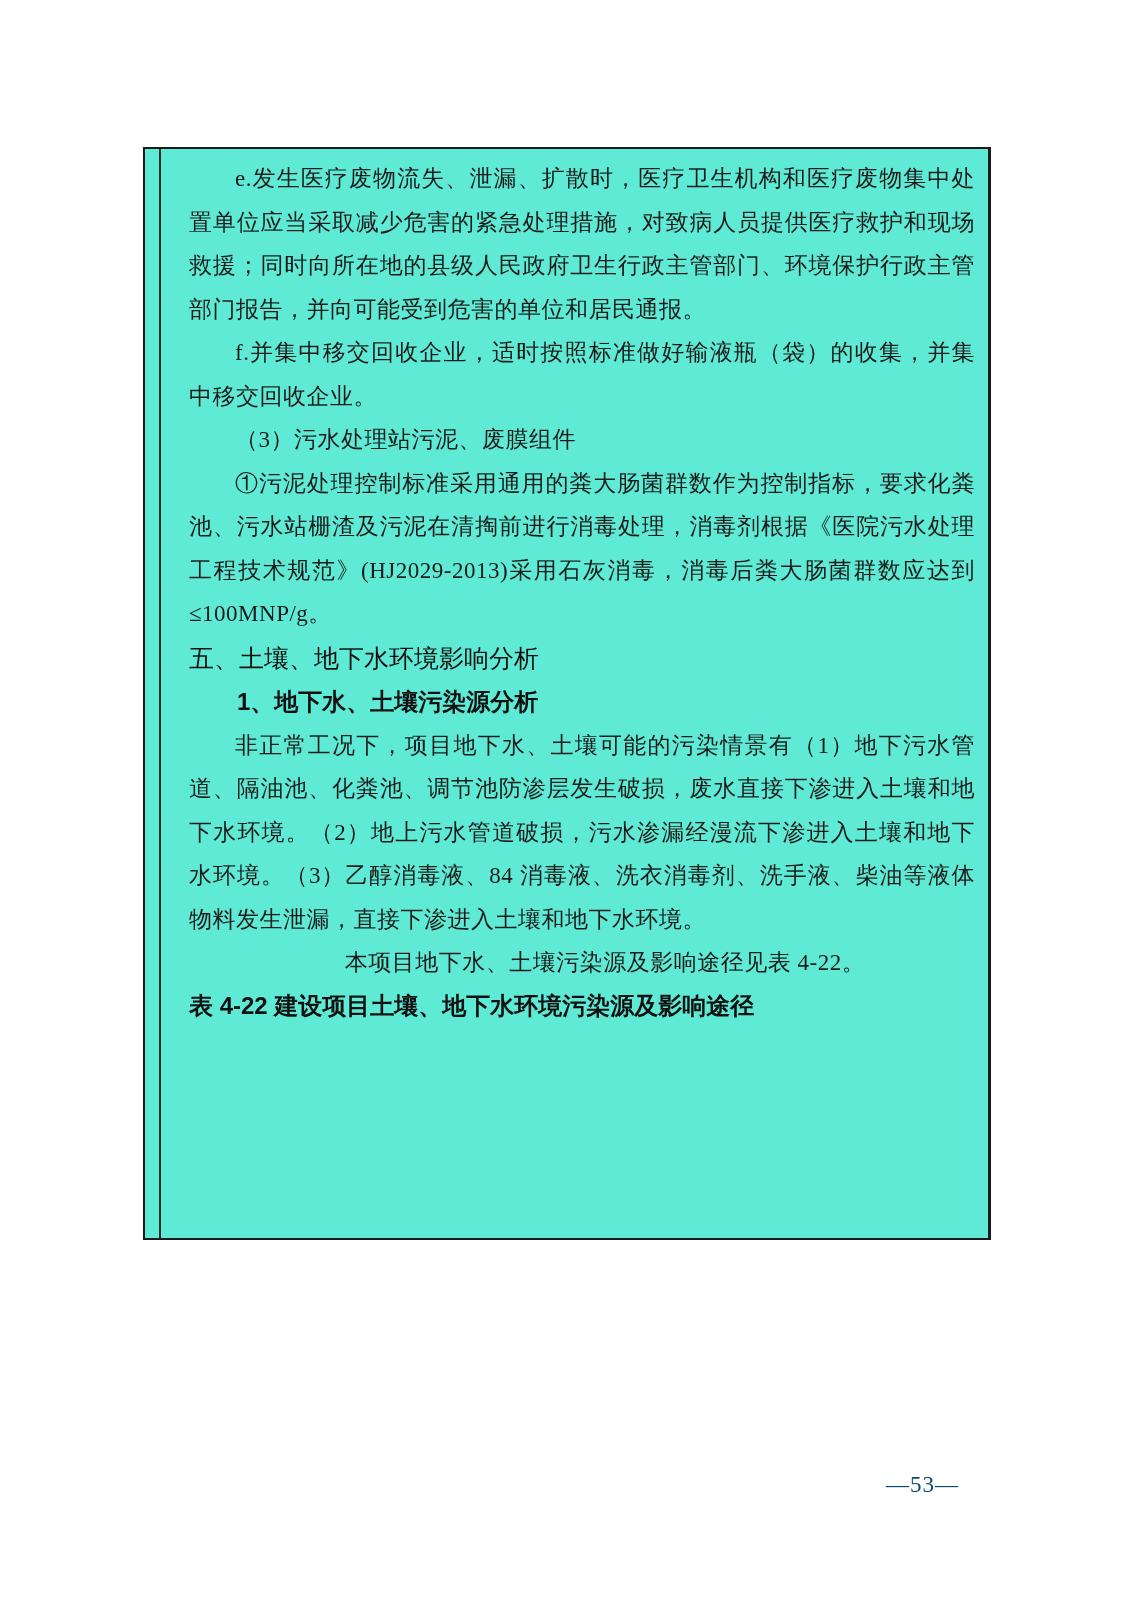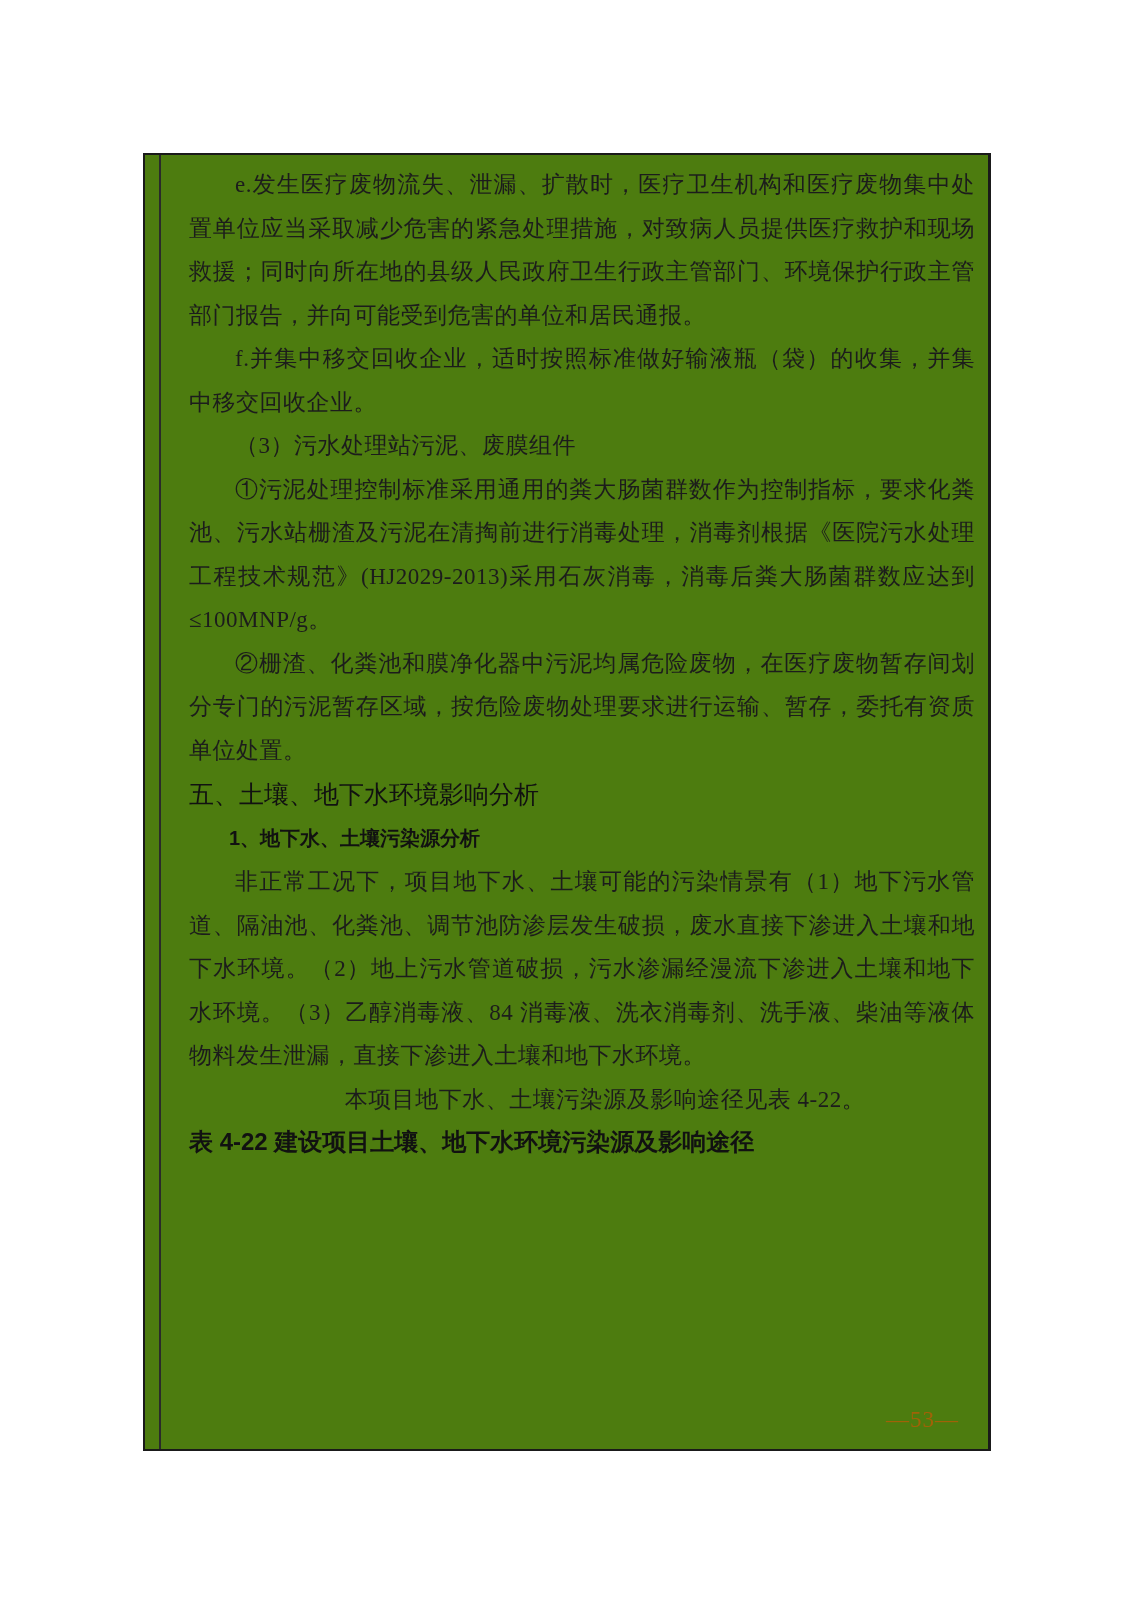--- a/index.html
+++ b/index.html
@@ -6,27 +6,27 @@
   body{
     width:1131px;height:1600px;
     background:#ffffff;
     font-family:"Liberation Serif","DejaVu Serif",serif;
     color:#1c1c1c;
     position:relative;
     overflow:hidden;
   }
   .content-box{
     position:absolute;
-    left:143px;top:153px;
-    width:848px;height:1298px;
+    left:143px;top:147px;
+    width:848px;height:1093px;
     border:2px solid #1a1a1a;
     border-right-width:3px;
     box-sizing:border-box;
     overflow:hidden;
-    background:#4d7c0f;
+    background:#5eead4;
   }
   .gutter-line{
     position:absolute;
     left:14px;top:0;bottom:0;
     width:2px;background:#2a2a2a;
   }
   .content{
     position:absolute;
     left:16px;top:0;right:0;bottom:0;
     padding:8px 13px 0 28px;
@@ -47,55 +47,54 @@
     font-weight:normal;
     font-size:25px;
     line-height:44px;
     text-indent:0;
     color:#111;
   }
   .h-sub{
     margin:0;
     font-family:"Liberation Sans","DejaVu Sans",sans-serif;
     font-weight:bold;
-    font-size:20px;
+    font-size:24px;
     line-height:44px;
     text-indent:2em;
     color:#111;
   }
   .table-title{
     margin:2px 0 4px 0;
     font-family:"Liberation Sans","DejaVu Sans",sans-serif;
     font-weight:bold;
     font-size:24px;
     line-height:38px;
     text-align:left;
     color:#111;
   }
   .page-number{
     position:absolute;
-    top:1407px;
+    top:1472px;
     right:172px;
     font-size:23px;
     letter-spacing:1px;
-    color:#a16207;
+    color:#0c4a6e;
   }
 </style>
 </head>
 <body>
 
 <div class="content-box">
   <div class="gutter-line"></div>
   <div class="content">
 
     <p class="body-para">e.发生医疗废物流失、泄漏、扩散时，医疗卫生机构和医疗废物集中处置单位应当采取减少危害的紧急处理措施，对致病人员提供医疗救护和现场救援；同时向所在地的县级人民政府卫生行政主管部门、环境保护行政主管部门报告，并向可能受到危害的单位和居民通报。</p>
     <p class="body-para">f.并集中移交回收企业，适时按照标准做好输液瓶（袋）的收集，并集中移交回收企业。</p>
     <p class="body-para">（3）污水处理站污泥、废膜组件</p>
     <p class="body-para">①污泥处理控制标准采用通用的粪大肠菌群数作为控制指标，要求化粪池、污水站栅渣及污泥在清掏前进行消毒处理，消毒剂根据《医院污水处理工程技术规范》(HJ2029-2013)采用石灰消毒，消毒后粪大肠菌群数应达到≤100MNP/g。</p>
-    <p class="body-para">②栅渣、化粪池和膜净化器中污泥均属危险废物，在医疗废物暂存间划分专门的污泥暂存区域，按危险废物处理要求进行运输、暂存，委托有资质单位处置。</p>
 
     <h2 class="h-section">五、土壤、地下水环境影响分析</h2>
     <h3 class="h-sub">1、地下水、土壤污染源分析</h3>
 
     <p class="body-para">非正常工况下，项目地下水、土壤可能的污染情景有（1）地下污水管道、隔油池、化粪池、调节池防渗层发生破损，废水直接下渗进入土壤和地下水环境。（2）地上污水管道破损，污水渗漏经漫流下渗进入土壤和地下水环境。（3）乙醇消毒液、84 消毒液、洗衣消毒剂、洗手液、柴油等液体物料发生泄漏，直接下渗进入土壤和地下水环境。</p>
     <p class="body-para last-line">本项目地下水、土壤污染源及影响途径见表 4-22。</p>
 
     <div class="table-title">表 4-22 建设项目土壤、地下水环境污染源及影响途径</div>
 
   </div>

